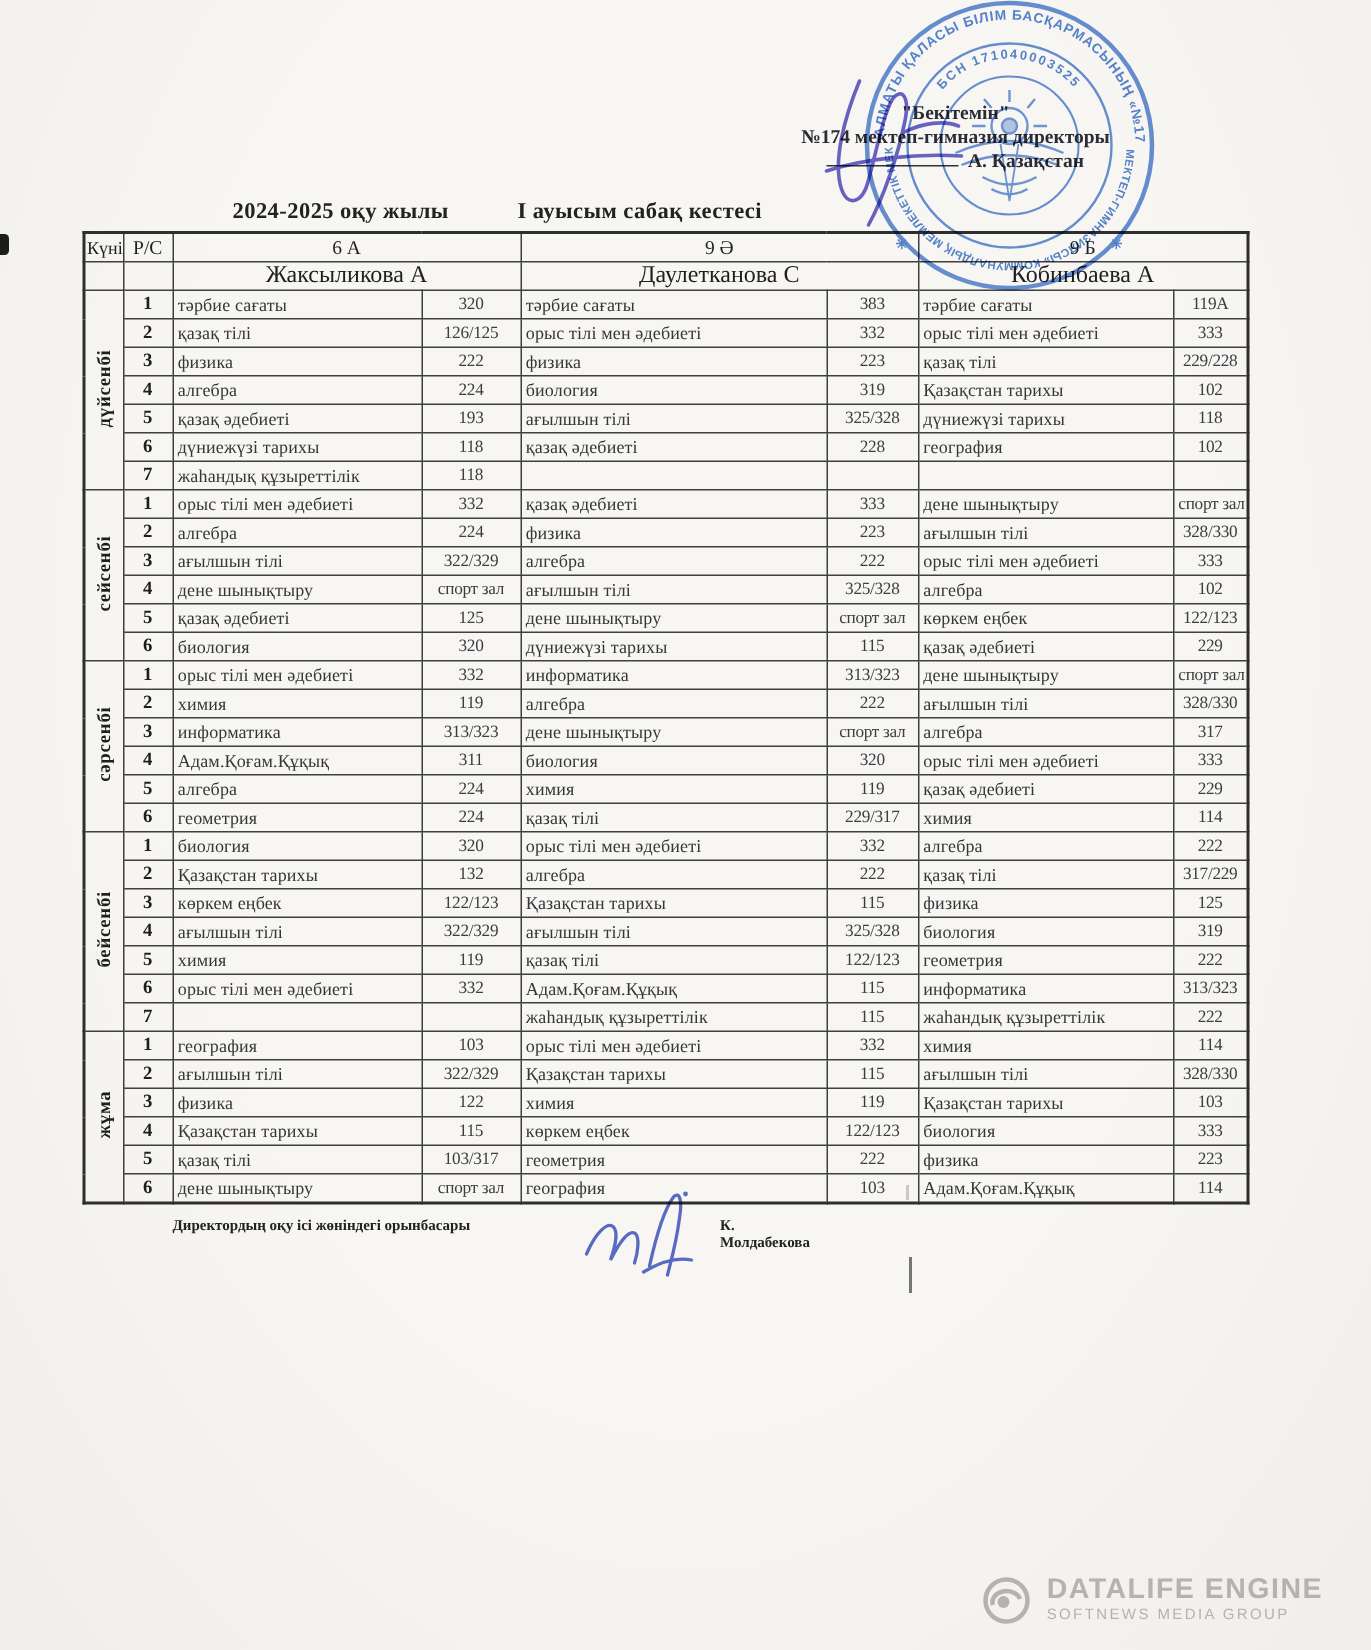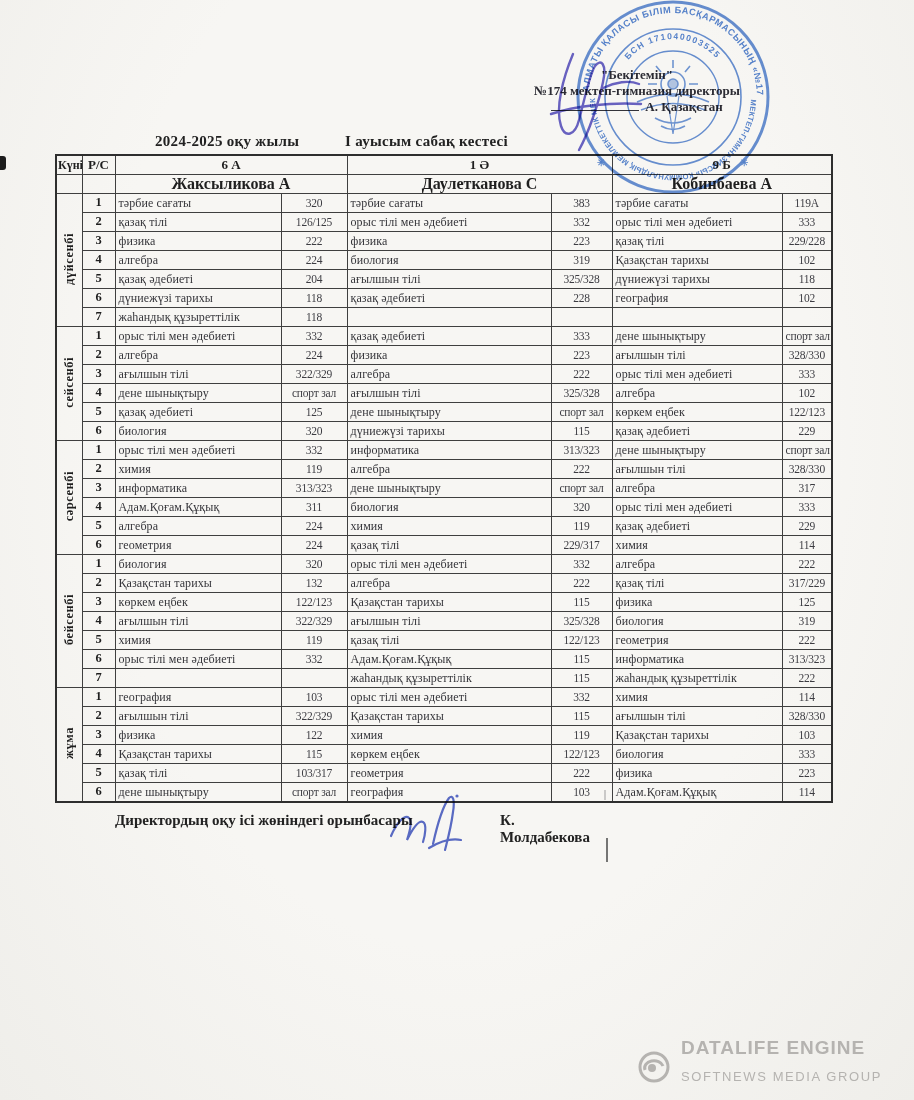--- a/index.html
+++ b/index.html
@@ -11,51 +11,51 @@
   .titles{position:absolute; top:133px; left:0; width:914px; font-weight:bold; font-size:15px; color:#222;}
   .title-year{position:absolute; left:155px; top:0; letter-spacing:.3px;text-align:right;}
   .title-shift{position:absolute; left:345px; top:0; letter-spacing:.3px;}
 
   
   table.schedule{position:absolute; left:55px; top:154px; border-collapse:collapse; table-layout:fixed;
                  width:776px; font-size:12px; color:#35353a; background:transparent;}
   table.schedule td, table.schedule th{border:1.6px solid #3f3f3f; padding:0 3px; height:18px;
                  line-height:1.05; overflow:hidden; white-space:nowrap;}
   table.schedule{border:2.4px solid #2e2e2e;}
-  th{font-weight:bold; color:#1f1f1f; font-size:13px;}
+  th{font-weight:normal; color:#1f1f1f; font-size:13px;}
   .num-cell{text-align:center; font-weight:bold; color:#1e1e1e; font-size:12.5px;}
   .subj-cell{text-align:left; padding-left:5px; letter-spacing:.1px;}
   .room-cell{text-align:center; font-size:11.5px; letter-spacing:-.2px; color:#3c3c42;}
   .day-cell{text-align:center; vertical-align:middle; padding:0;}
   .day-cell span{display:inline-block; writing-mode:vertical-rl; transform:rotate(180deg);
                  font-weight:bold; font-size:12.5px; letter-spacing:.5px; color:#1e1e1e;}
   .teacher-row th{font-size:16px;}
 
   
   .approval{position:absolute; left:512px; top:67px; width:250px; text-align:center;
             font-weight:bold; font-size:13px; color:#2c2c34; line-height:16px; z-index:3;}
   .approval .sig-line{display:inline-block; width:88px; border-bottom:1.6px solid #33333a; height:11px; margin-right:6px;}
   .stamp{position:absolute; left:537px; top:-2px; z-index:4; mix-blend-mode:multiply; pointer-events:none; opacity:.92;}
   .signature-top{position:absolute; left:545px; top:48px; z-index:5; mix-blend-mode:multiply; pointer-events:none;}
 
   
-  .footer{position:absolute; left:115px; top:812px; font-weight:bold; font-size:15px; color:#222;}
-  .footer-name{position:absolute; left:385px; top:0;}
+  .footer{position:absolute; left:115px; top:812px; font-weight:bold; font-size:10px; color:#222;}
+  .footer-name{position:absolute; left:365px; top:0;}
   .signature-bottom{position:absolute; left:270px; top:-22px; mix-blend-mode:multiply;}
 
   
   .artifact-dash{position:absolute; left:606px; top:838px; width:2px; height:24px; background:#4a4a4a; opacity:.75;}
   .artifact-edge{position:absolute; left:0; top:156px; width:6px; height:14px; background:#1c1c1c; border-radius:0 3px 3px 0;}
   .artifact-dot{position:absolute; left:604px; top:790px; width:2px; height:10px; background:#888; opacity:.4;}
 
   
-  .watermark{position:absolute; right:32px; bottom:16px; display:flex; align-items:flex-end; gap:10px;
+  .watermark{position:absolute; right:32px; bottom:16px; display:flex; align-items:flex-start; gap:10px;
              font-family:"Liberation Sans", sans-serif; color:#b5b3b0;}
   .wm-text-main{font-size:19px; font-weight:bold; letter-spacing:1px; line-height:19px;}
-  .wm-text-sub{font-size:13px; letter-spacing:1.6px; margin-top:12px;}
+  .wm-text-sub{font-size:10px; letter-spacing:1.6px; margin-top:2px;}
 </style>
 </head>
 <body>
 
 <div class="page">
 
   <div class="titles">
     <span class="title-year">2024-2025  оқу жылы</span>
     <span class="title-shift">I ауысым сабақ кестесі</span>
   </div>
@@ -69,21 +69,21 @@
       <col style="width:204px">
         <col style="width:61px">
       <col style="width:170px">
         <col style="width:50px">
     </colgroup>
     <thead>
       <tr>
         <th style="font-size:12px;padding:0 1px;">Күні</th>
         <th>Р/С</th>
         <th colspan="2">6 А</th>
-        <th colspan="2">1 Ә</th>
+        <th colspan="2">9 Ә</th>
         <th colspan="2">9 Б</th>
       </tr>
       <tr class="teacher-row">
         <th></th>
         <th></th>
         <th colspan="2">Жаксыликова А</th>
         <th colspan="2">Даулетканова  С</th>
         <th colspan="2">Кобинбаева А</th>
       </tr>
     </thead>
@@ -121,21 +121,21 @@
           <td class="subj-cell">алгебра</td>
           <td class="room-cell">224</td>
           <td class="subj-cell">биология</td>
           <td class="room-cell">319</td>
           <td class="subj-cell">Қазақстан тарихы</td>
           <td class="room-cell">102</td>
         </tr>
         <tr>
           <td class="num-cell">5</td>
           <td class="subj-cell">қазақ әдебиеті</td>
-          <td class="room-cell">204</td>
+          <td class="room-cell">193</td>
           <td class="subj-cell">ағылшын тілі</td>
           <td class="room-cell">325/328</td>
           <td class="subj-cell">дүниежүзі тарихы</td>
           <td class="room-cell">118</td>
         </tr>
         <tr>
           <td class="num-cell">6</td>
           <td class="subj-cell">дүниежүзі тарихы</td>
           <td class="room-cell">118</td>
           <td class="subj-cell">қазақ әдебиеті</td>

